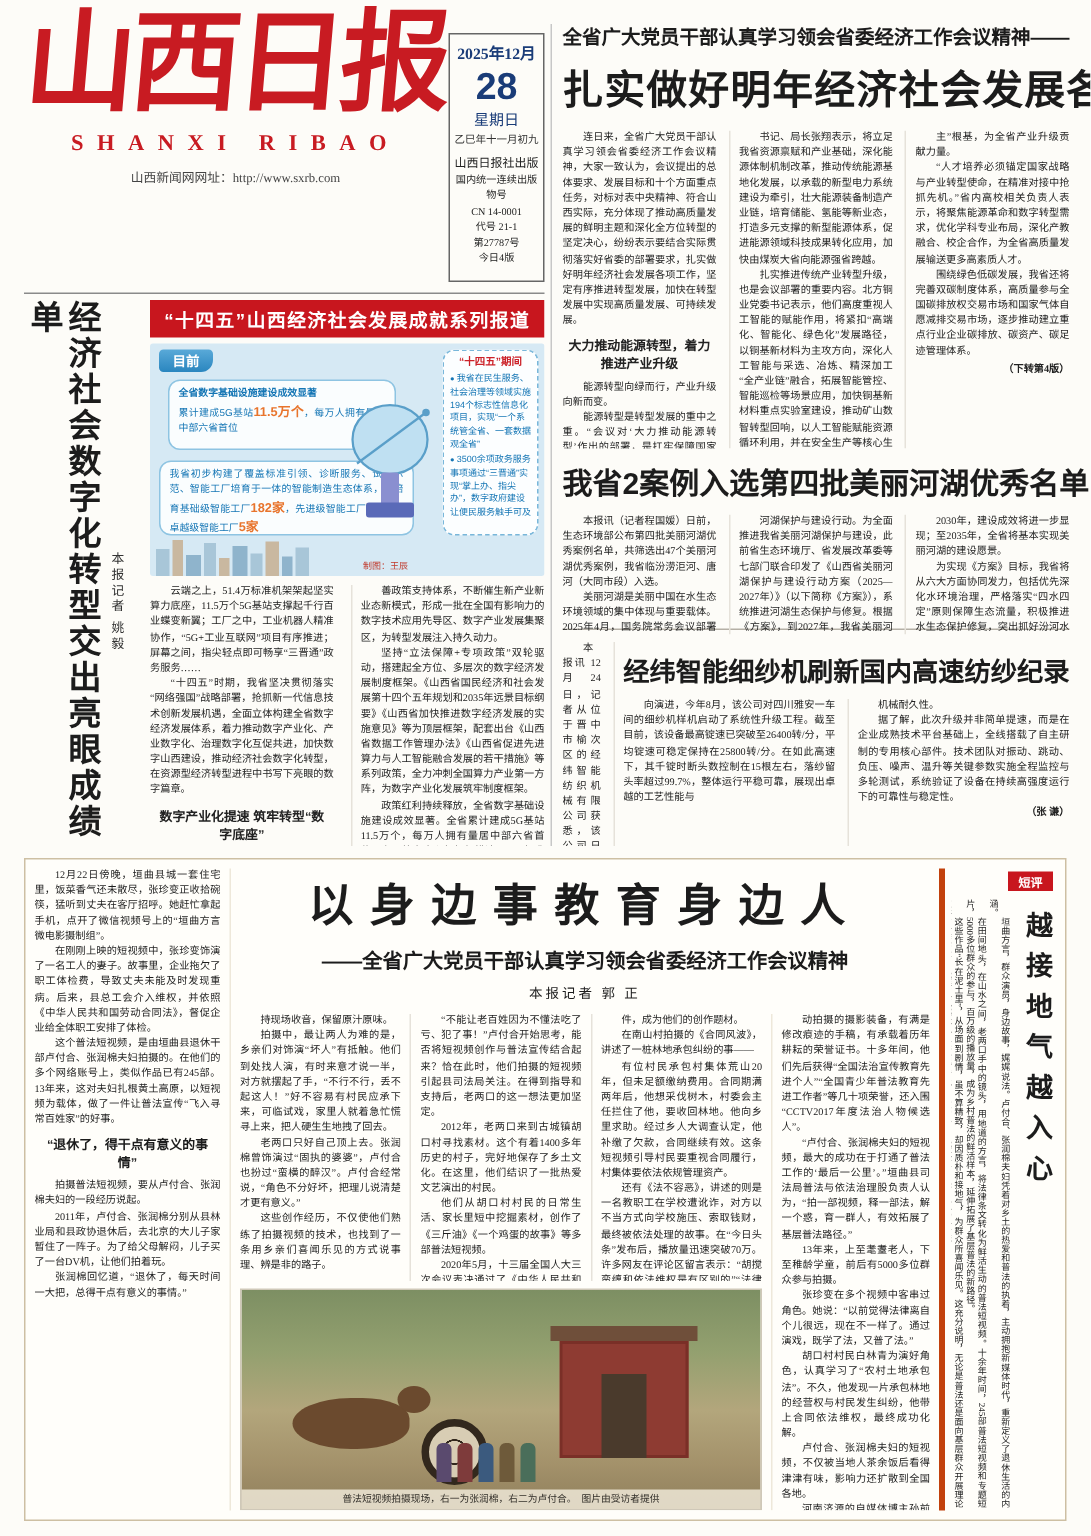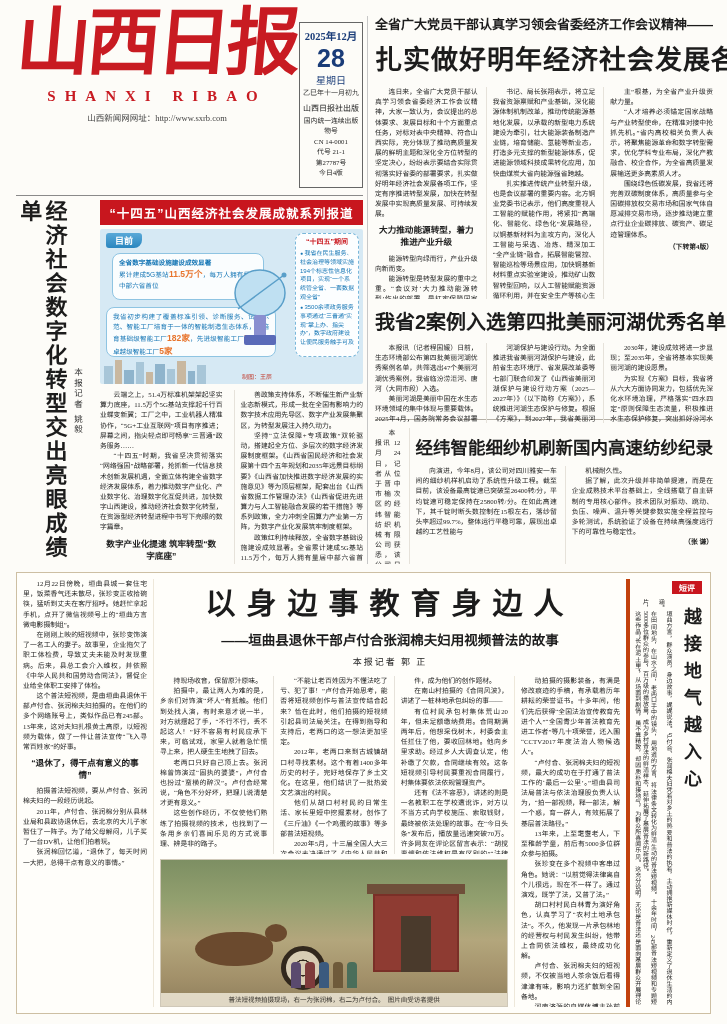--- a/index.html
+++ b/index.html
@@ -323,21 +323,21 @@
       <div class="subhead">“退休了，得干点有意义的事情”</div>
       <div>
           <p>拍摄普法短视频，要从卢付合、张润棉夫妇的一段经历说起。</p>
           <p>2011年，卢付合、张润棉分别从县林业局和县政协退休后，去北京的大儿子家暂住了一阵子。为了给父母解闷，儿子买了一台DV机，让他们拍着玩。</p>
           <p>张润棉回忆道，“退休了，每天时间一大把，总得干点有意义的事情。”</p>
         </div>
     </div>
     <div class="b-center">
       <div class="b-head">
         <div class="b-title">以身边事教育身边人</div>
-        <div class="b-subtitle">——垣曲县退休干部卢付合张润棉夫妇用视频普法的故事</div>
+        <div class="b-subtitle">——全省广大党员干部认真学习领会省委经济工作会议精神</div>
         <div class="b-byline">本报记者 郭 正</div>
       </div>
       <div class="b-content">
         <div class="b-mid">
           <div class="b-midcols">
             <div class="col">
               <div>
                   <p>持现场收音，保留原汁原味。</p>
                   <p>拍摄中，最让两人为难的是，乡亲们对饰演“坏人”有抵触。他们到处找人演，有时来意才说一半，对方就摆起了手，“不行不行，丢不起这人！”好不容易有村民应承下来，可临试戏，家里人就着急忙慌寻上来，把人硬生生地拽了回去。</p>
                   <p>老两口只好自己顶上去。张润棉曾饰演过“固执的婆婆”，卢付合也扮过“蛮横的醉汉”。卢付合经常说，“角色不分好坏，把理儿说清楚才更有意义。”</p>

